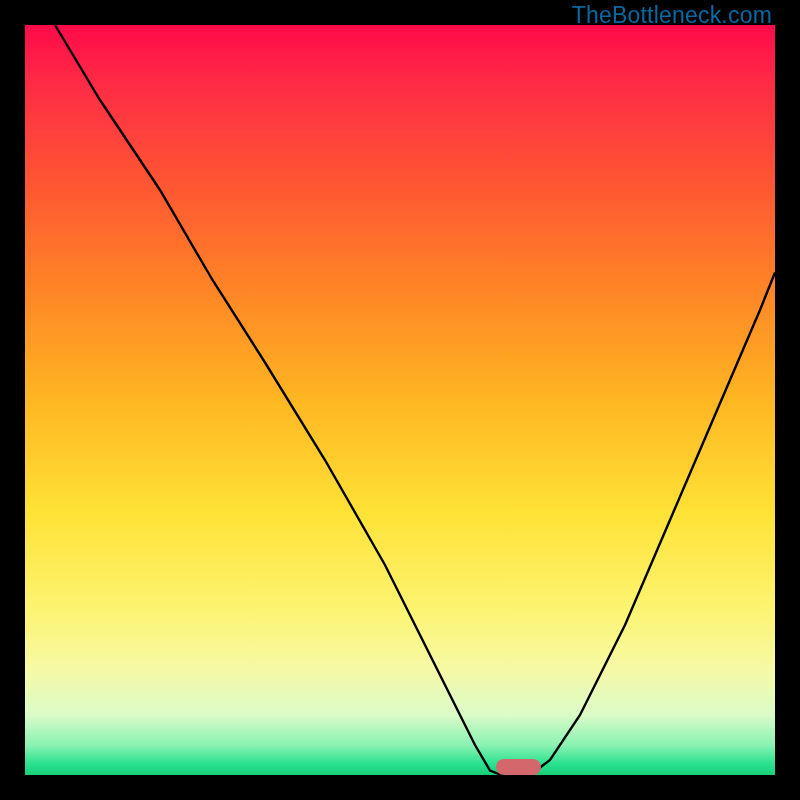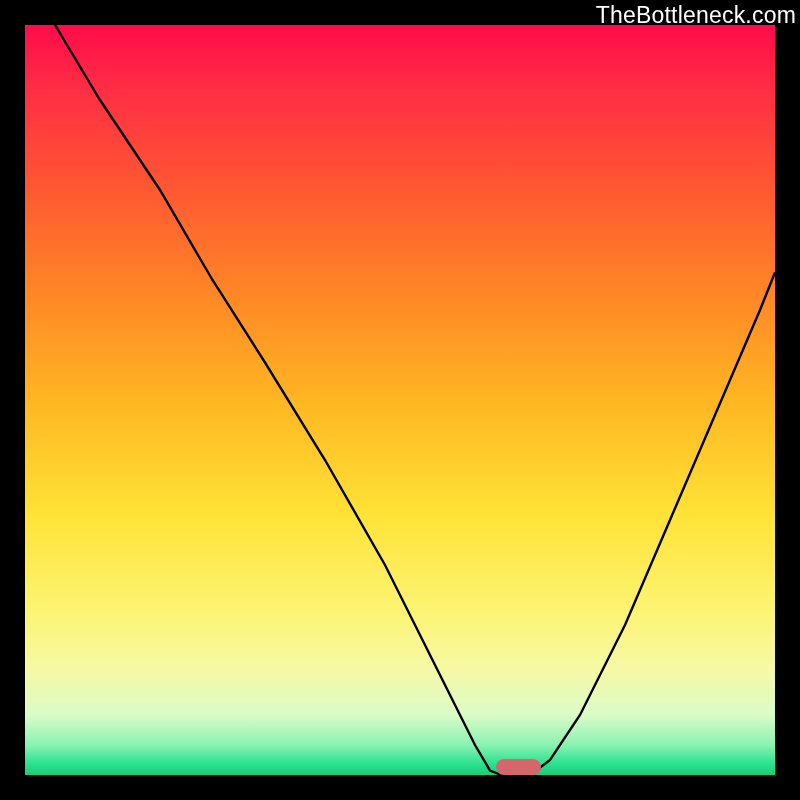--- a/index.html
+++ b/index.html
@@ -50,22 +50,22 @@
   }
   .marker {
     position: absolute;
     height: 16px;
     border-radius: 8px;
     background: #d4676c;
   }
   .watermark {
     position: absolute;
     top: 2px;
-    right: 4px;
-    color: #ffffff;
+    right: 28px;
+    color: #0369a1;
     font-size: 23px;
     letter-spacing: 0.2px;
     font-weight: 400;
     user-select: none;
   }
 </style>
 </head>
 <body>
 
 <div class="frame">

